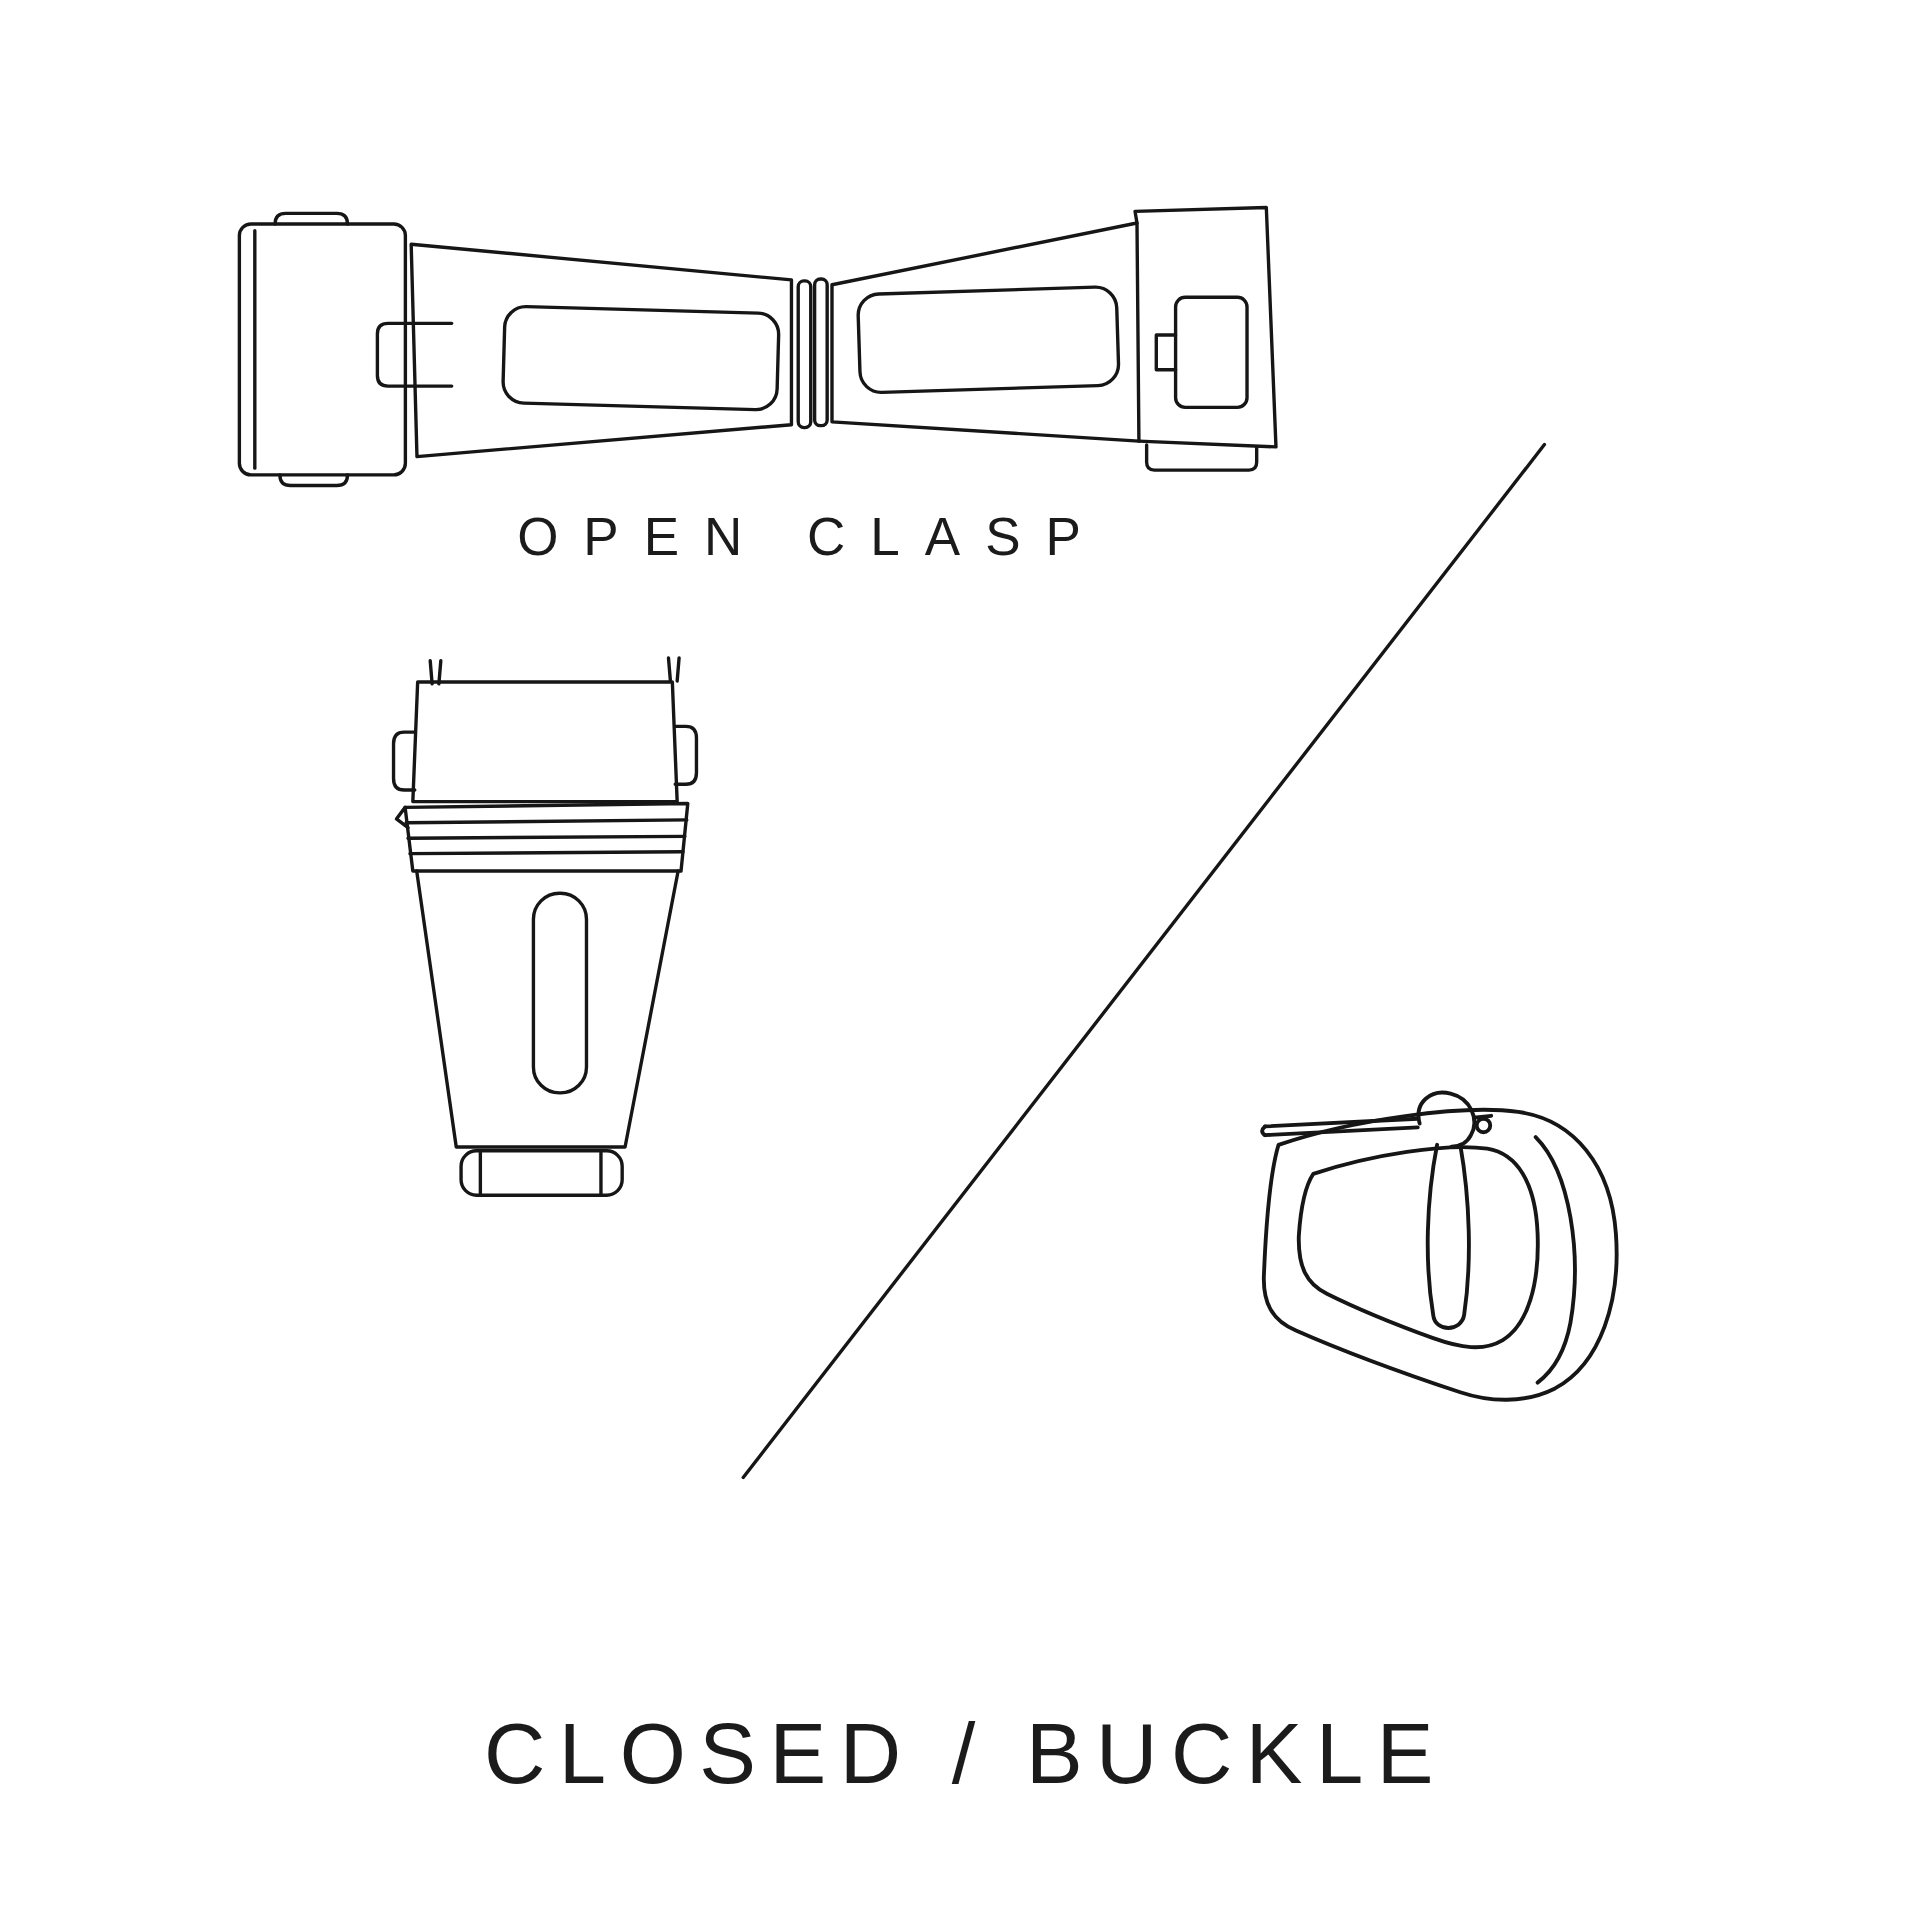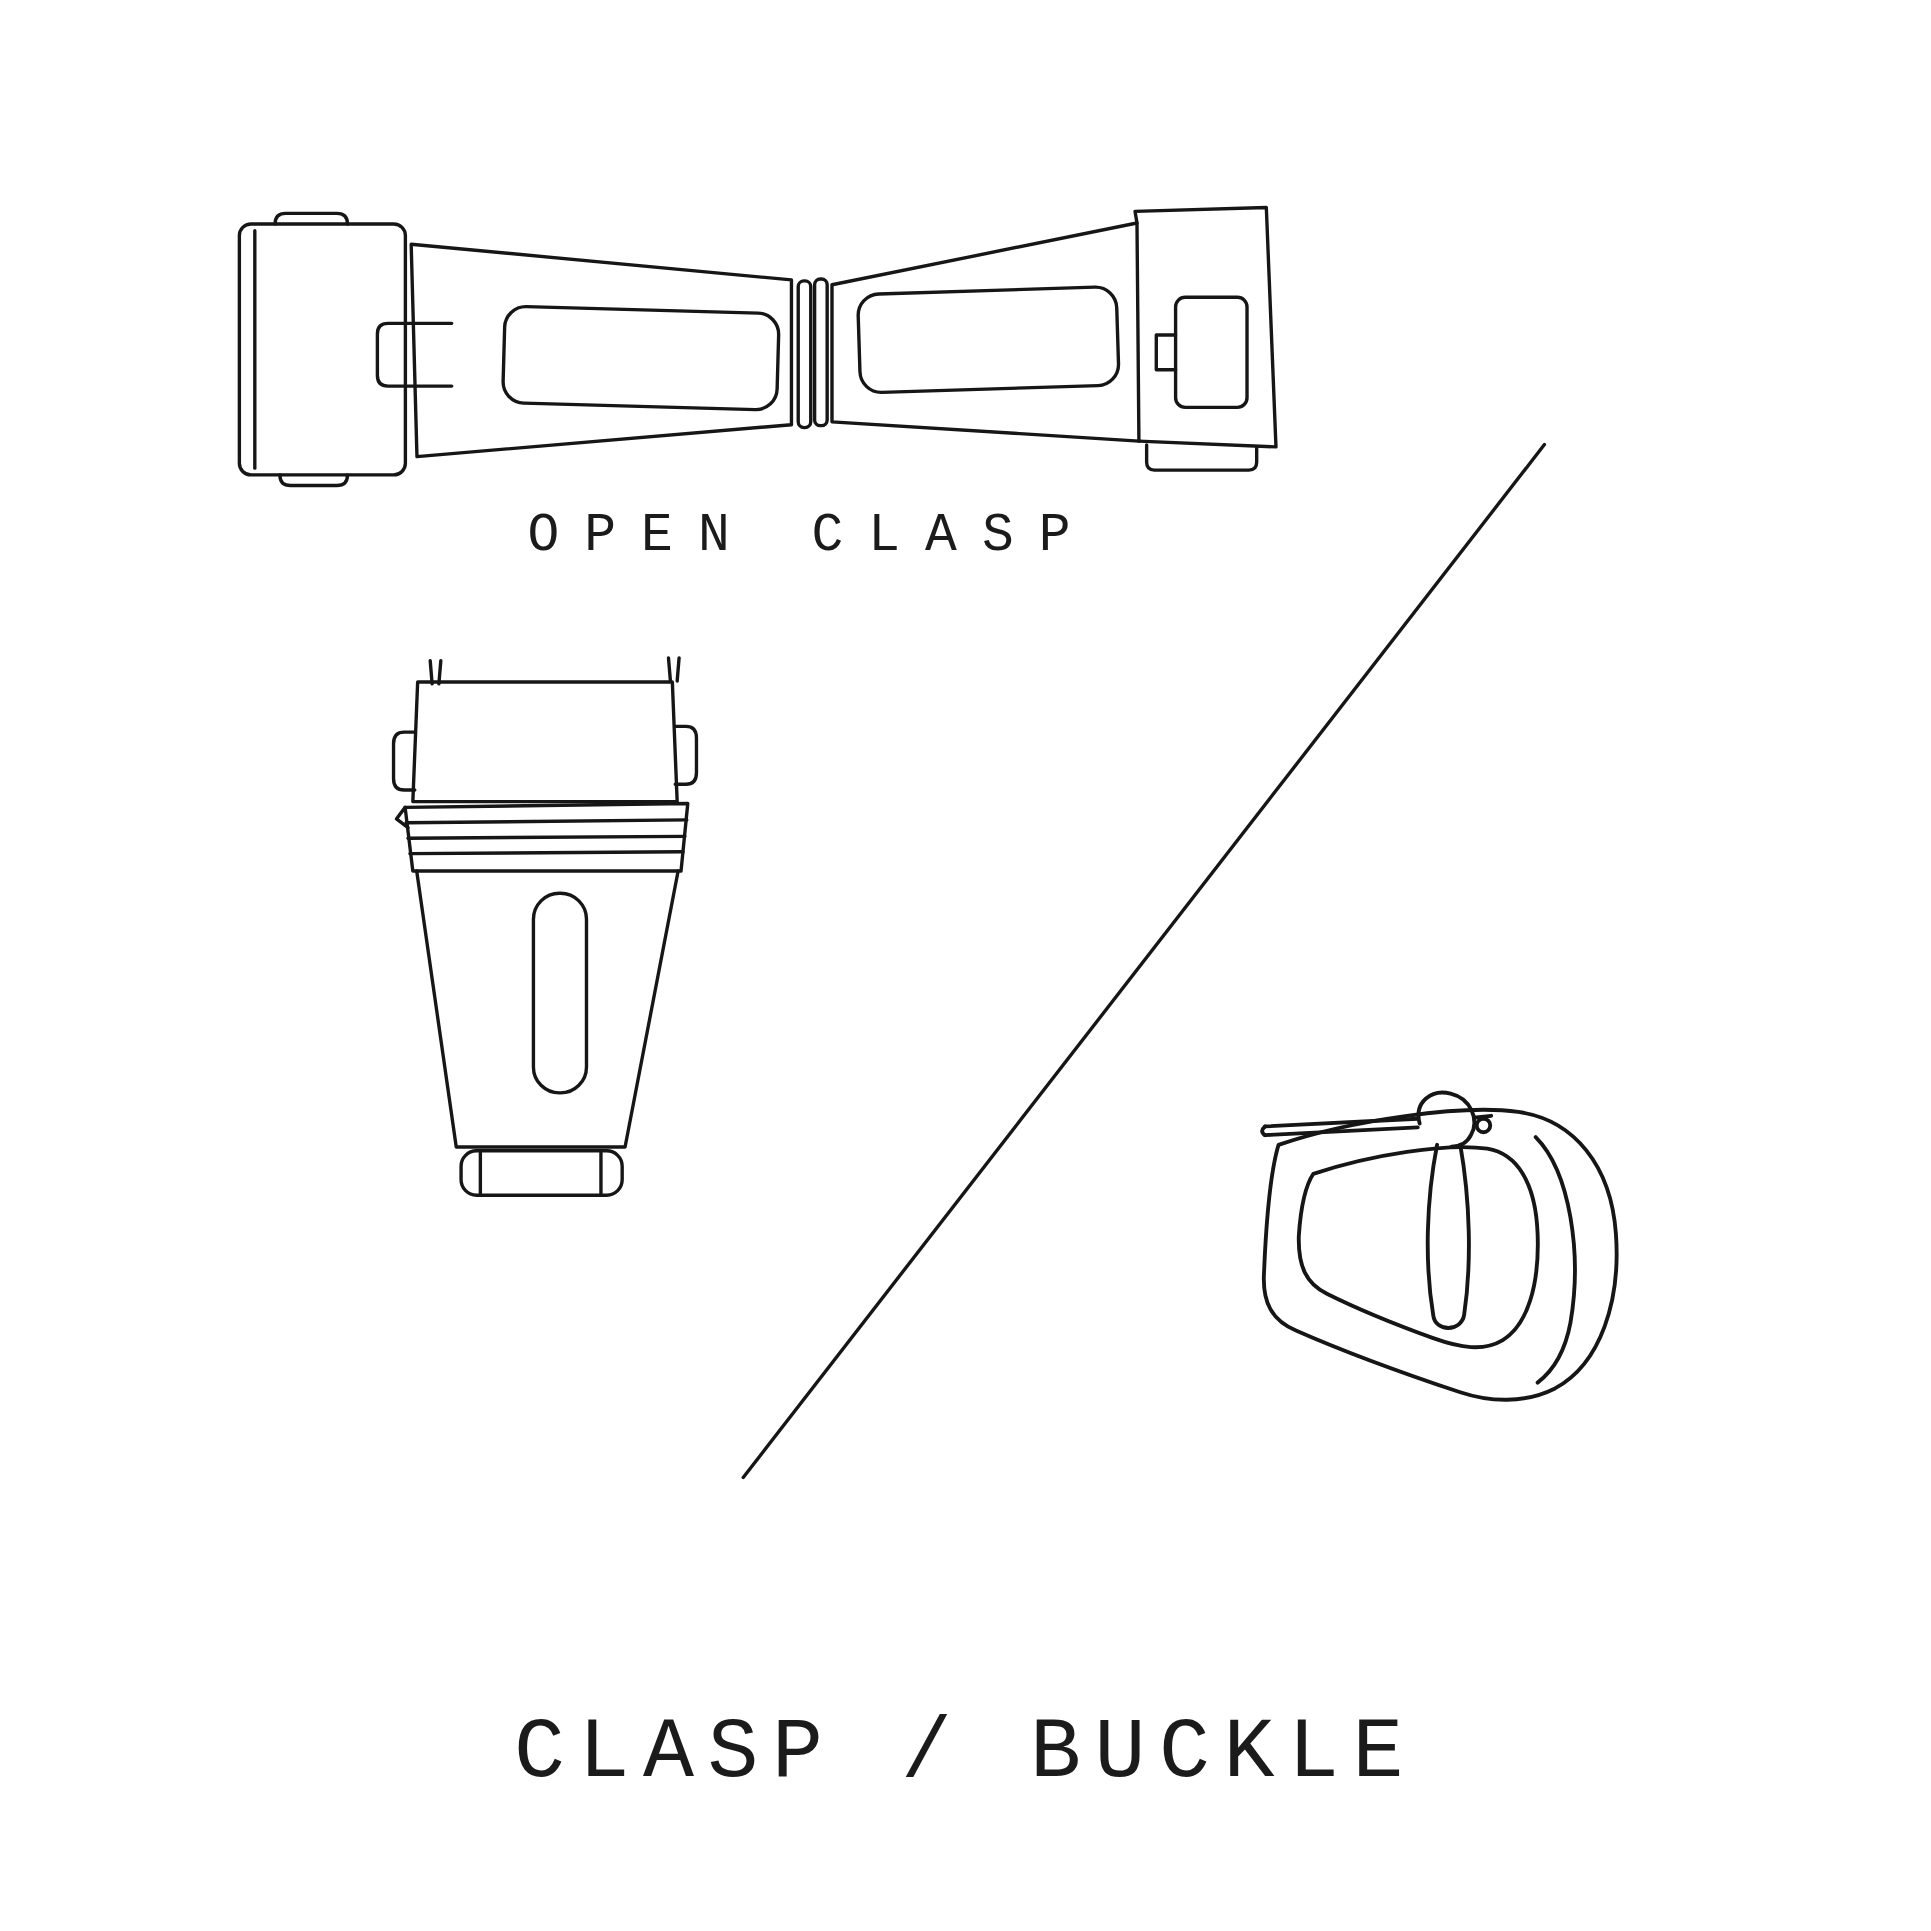--- a/index.html
+++ b/index.html
@@ -6,21 +6,21 @@
     margin: 0;
     padding: 0;
     background: #ffffff;
   }
   .canvas {
     position: relative;
     width: 1931px;
     height: 1931px;
     background: #ffffff;
     overflow: hidden;
-    font-family: Liberation Mono, monospace;
+    font-family: Liberation Sans, sans-serif;
     color: #1b1b1b;
   }
   .fig {
     position: absolute;
   }
   .label {
     position: absolute;
     text-align: center;
     color: #1b1b1b;
     font-weight: 400;
@@ -141,16 +141,16 @@
       <path d="M 30 47 Q 24 52 30 56"></path>
       <path d="M 246 38 L 264 36"></path>
       <circle cx="256" cy="46" r="7"></circle>
 
       <path d="M 190 44 C 184 22 202 8 222 13 C 243 18 252 40 243 56 C 239 64 231 68 223 68"></path>
 
       <path d="M 208 66 C 197 122 195 188 204 242 C 206 260 233 260 236 242 C 244 188 242 122 232 66"></path>
     </g>
   </svg>
 
-  <div class="label title">CLASP / BUCKLE</div>
+  <div class="label title">CLOSED / BUCKLE</div>
 
 </div>
 
 
 </body></html>

